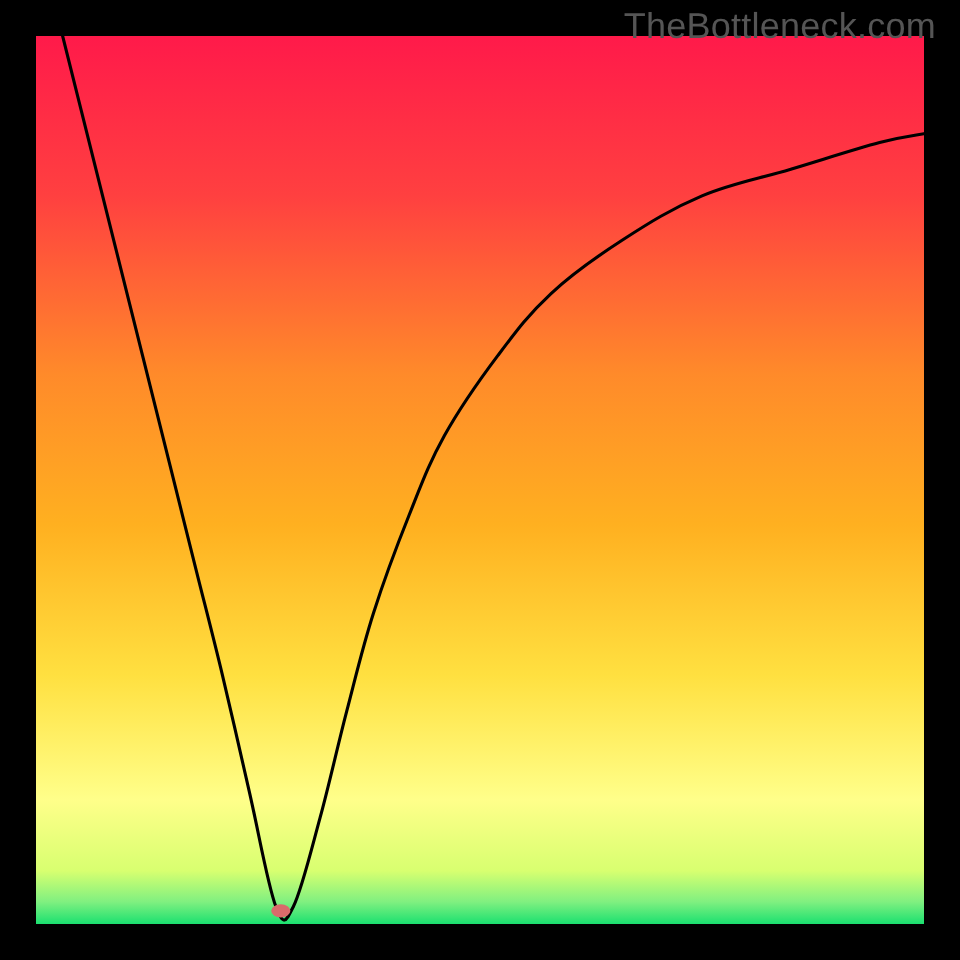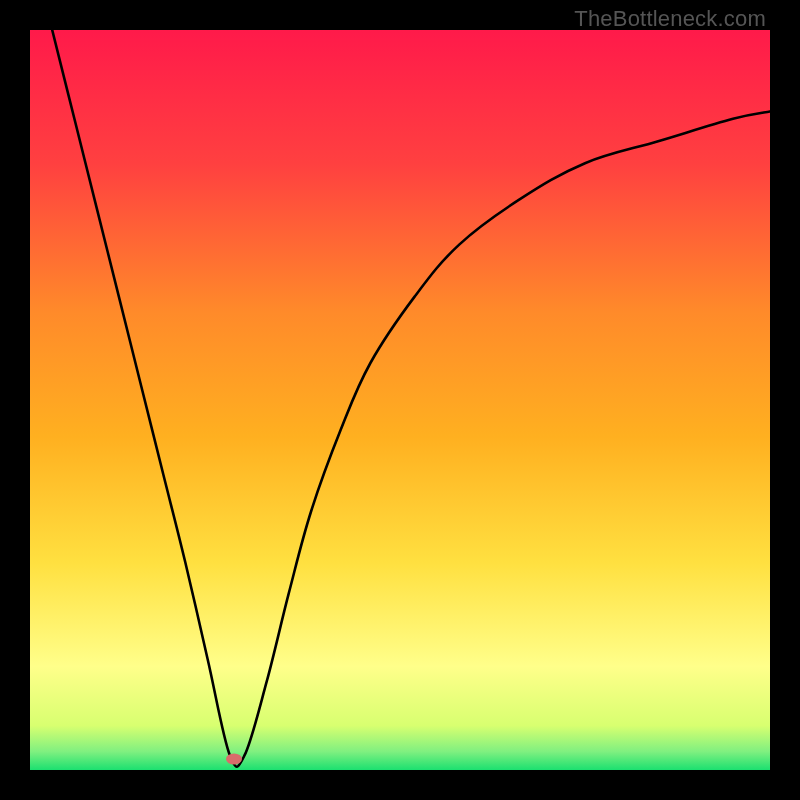--- a/index.html
+++ b/index.html
@@ -25,23 +25,23 @@
     height: 740px;
     overflow: hidden;
   }
   .gradient-bg {
     position: absolute;
     inset: 0;
   }
   .watermark {
     position: absolute;
     top: 6px;
-    right: 34px;
+    right: 20px;
     color: #555;
-    font-size: 22px;
+    font-size: 30px;
     font-weight: 500;
     letter-spacing: 0.2px;
     z-index: 5;
   }
   .curve-svg {
     position: absolute;
     inset: 0;
     z-index: 3;
   }
   .marker {

